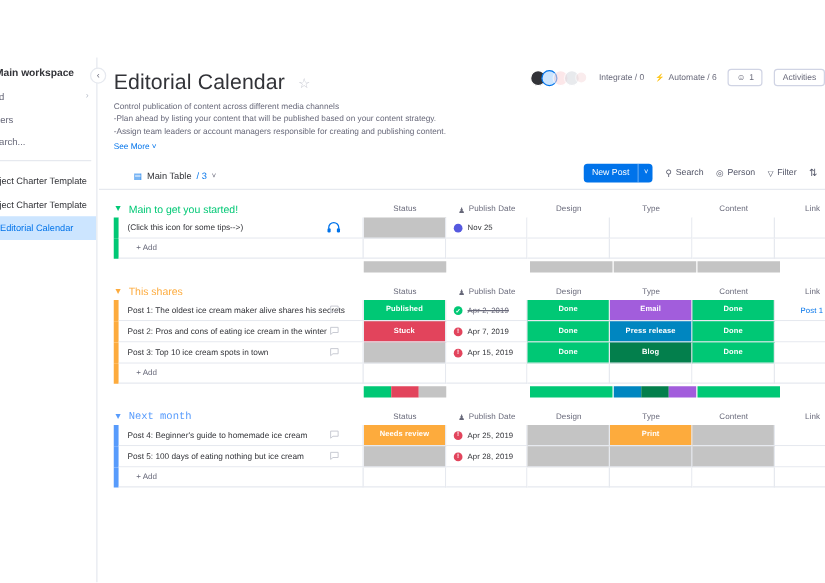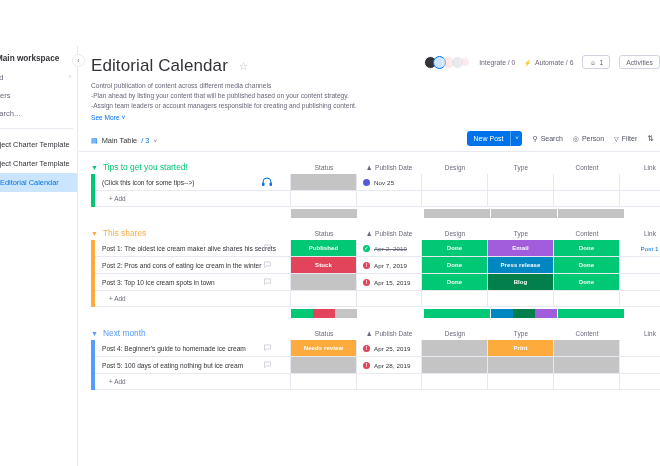--- a/index.html
+++ b/index.html
@@ -67,21 +67,21 @@
   .av.a4 { background: #d6d9e0; opacity: .55; }
   .av.a5 { background: #f5d7d9; opacity: .45; width: 10px; height: 10px; }
   .tr-item { display: flex; align-items: center; gap: 3px; font-size: 6.8px; color: #676879; white-space: nowrap; }
   .tr-box {
     border: 1px solid #d0d4e4; border-radius: 3px; padding: 2.5px 6px;
     font-size: 6.8px; color: #676879; white-space: nowrap; display: flex; align-items: center; gap: 3px;
   }
 
   
   .tab-row {
-    margin-top: 9px; padding: 0 12px; height: 22px;
+    margin-top: 9px; padding: 0 28px; height: 22px;
     display: flex; align-items: center; border-bottom: 1px solid #e6e9ef; position: relative;
   }
   .tab-main { display: flex; align-items: center; gap: 4px; font-size: 7.4px; color: #323338; }
   .tab-count { color: #0073ea; }
   .toolbar { position: absolute; right: 6px; top: 1px; display: flex; align-items: center; gap: 10px; }
   .btn-new {
     background: #0073ea; color: #fff; font-size: 7px; border-radius: 3px;
     display: flex; align-items: center; height: 15px; overflow: hidden;
   }
   .btn-new .lbl { padding: 0 7px; }
@@ -241,21 +241,21 @@
               </div>
               <div class="cell hcell w-content">
                 <span>Content</span>
               </div>
               <div class="cell hcell w-link">
                 <span>Link</span>
               </div>
             </div>
             <div class="grp-head" style="position: absolute; left: 0px; top: -1px;">
               <span class="grp-caret" style="color: rgb(0, 200, 117);">▼</span>
-              <span class="grp-name" style="color: rgb(0, 200, 117);">Tips to get you started!</span>
+              <span class="grp-name" style="color: rgb(0, 200, 117);">Main to get you started!</span>
             </div>
           </div>
           <div class="row">
             <div class="c-color" style="background: rgb(0, 200, 117);"></div>
             <div class="c-name">
               <span>(Click this icon for some tips--&gt;)</span>
               <span class="tipicon"><svg width="12" height="12" viewBox="0 0 24 24">
                   <path d="M4 14v-2a8 8 0 0116 0v2" fill="none" stroke="#0073ea" stroke-width="2"></path>
                   <rect x="2" y="13" width="5" height="7" rx="2" fill="#0073ea"></rect>
                   <rect x="17" y="13" width="5" height="7" rx="2" fill="#0073ea"></rect>
@@ -475,21 +475,21 @@
               </div>
               <div class="cell hcell w-content">
                 <span>Content</span>
               </div>
               <div class="cell hcell w-link">
                 <span>Link</span>
               </div>
             </div>
             <div class="grp-head" style="position: absolute; left: 0px; top: -1px;">
               <span class="grp-caret" style="color: rgb(87, 155, 252);">▼</span>
-              <span class="grp-name" style="color: rgb(87, 155, 252);">Next month</span>
+              <span class="grp-name" style="color: rgb(87, 155, 252); font-family: Liberation Mono, monospace;">Next month</span>
             </div>
           </div>
           <div class="row">
             <div class="c-color" style="background: rgb(87, 155, 252);"></div>
             <div class="c-name">
               <span>Post 4: Beginner's guide to homemade ice cream</span>
               <span class="bubble"><svg width="9" height="9" viewBox="0 0 24 24">
                   <path d="M4 5h16v11H9l-5 4z" fill="none" stroke="#c5c7d0" stroke-width="2"></path>
                 </svg></span>
             </div>

